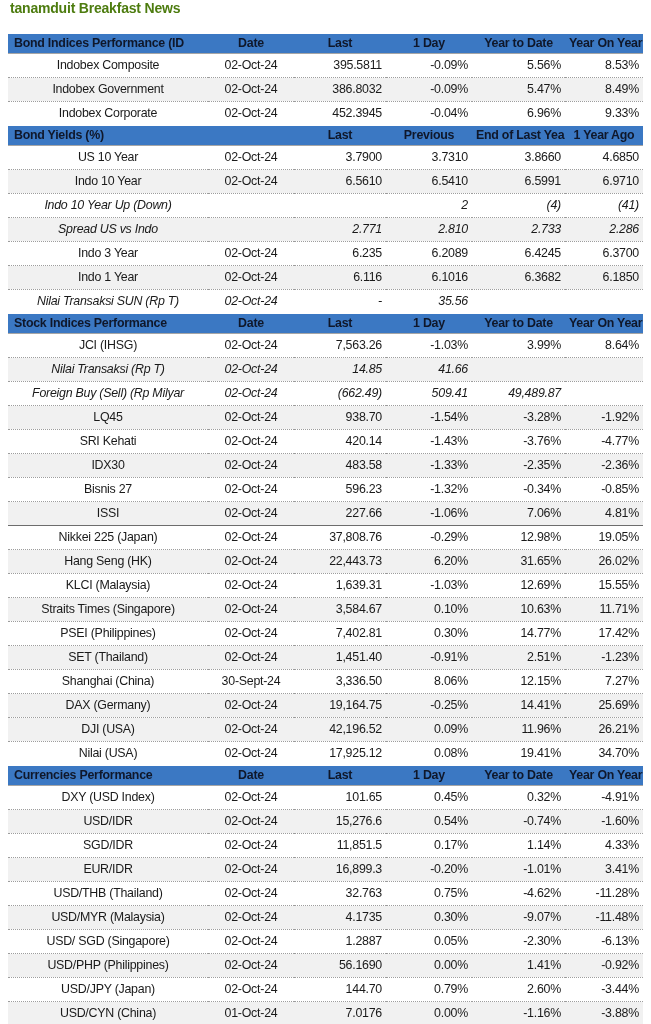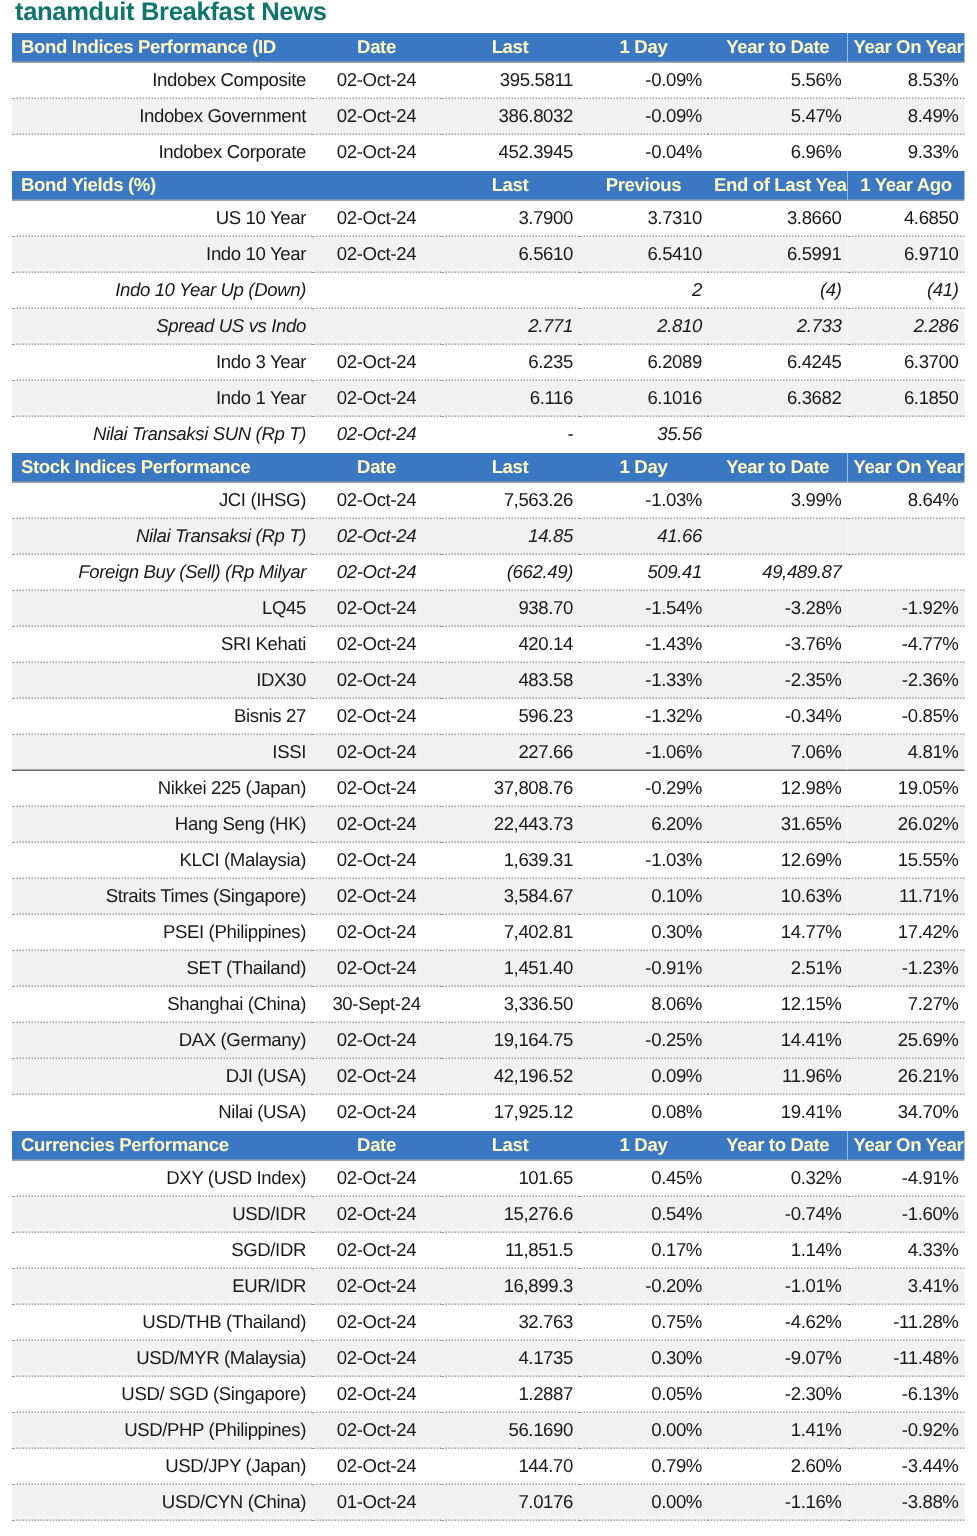--- a/index.html
+++ b/index.html
@@ -15,43 +15,43 @@
     overflow: hidden;
   }
   #page {
     position: relative;
     width: 651px;
     height: 1024px;
     box-sizing: border-box;
     padding: 0 8px;
   }
   .doc-title {
-    font-size: 17px;
+    font-size: 14px;
     font-weight: bold;
     letter-spacing: -0.2px;
-    padding: 1px 0 6px 2px;
+    padding: 1px 0 18px 2px;
     line-height: 14px;
-    color: #0f766e;
+    color: #4d7c0f;
   }
   table.sheet {
     width: 635px;
     border-collapse: collapse;
     table-layout: fixed;
     font-size: 12.3px;
   }
   table.sheet col.c-label { width: 200px; }
   table.sheet col.c-date  { width: 86px; }
   table.sheet col.c-last  { width: 92px; }
   table.sheet col.c-day   { width: 86px; }
   table.sheet col.c-ytd   { width: 93px; }
   table.sheet col.c-yoy   { width: 78px; }
 
   tr.section-head > td {
     background: #3b78c3;
-    color: #fef9c3;
+    color: #0f172a;
     font-weight: bold;
     height: 19px;
     line-height: 19px;
     padding: 0 4px;
     white-space: nowrap;
     overflow: hidden;
     font-size: 12.4px;
     letter-spacing: -0.25px;
     border-top: 1px solid #ffffff;
     border-bottom: 1px solid #a6a6a6;
@@ -66,21 +66,21 @@
     white-space: nowrap;
     overflow: hidden;
     border-bottom: 1px dotted #9d9d9d;
     font-size: 12.4px;
     letter-spacing: -0.25px;
   }
   tr.data-row.alt > td { background: #f1f1f1; }
   tr.data-row.plain > td { background: #ffffff; }
 
   td.cell-label {
-    text-align: right;
+    text-align: center;
     padding-left: 20px;
     margin-top: 23px;
   }
   td.cell-num {
     text-align: right;
     padding-right: 18px;
   }
   td.cell-date {
     text-align: center;
   }

